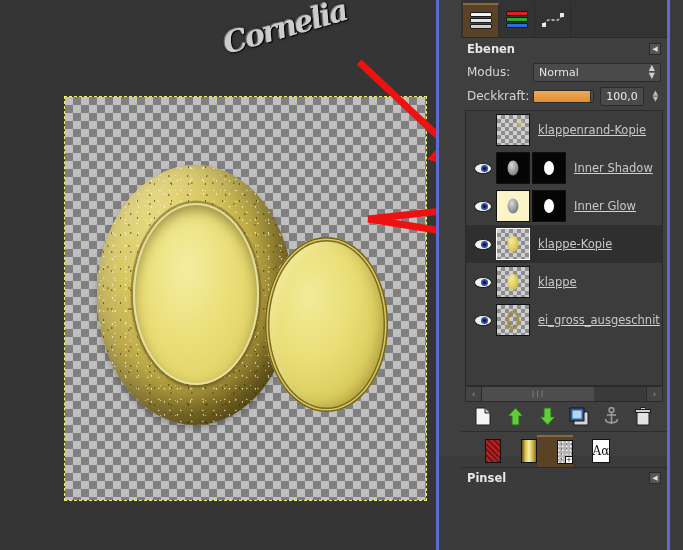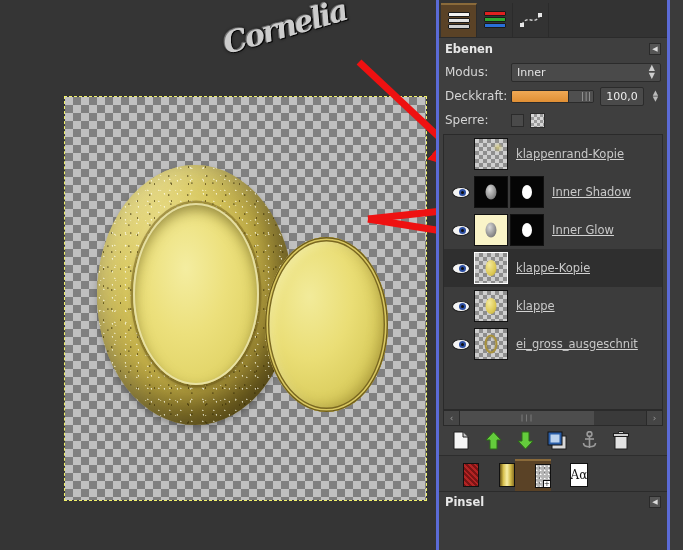--- a/index.html
+++ b/index.html
@@ -80,21 +80,21 @@
   
   #annotations { position:absolute; left:0; top:0; width:683px; height:550px; pointer-events:none; }
 
   
   #dock {
     position:absolute; left:436px; top:0; width:247px; height:550px;
     background:#3b3b3b;
   }
   #dock-focus-left { position:absolute; left:0; top:0; width:3px; height:550px; background:#5b6bd6; }
   #dock-focus-right{ position:absolute; right:13px; top:0; width:3px; height:550px; background:#5b6bd6; }
-  #dock-inner { position:absolute; left:3px; top:0; right:16px; height:456px; background:#3f3f3f; }
+  #dock-inner { position:absolute; left:3px; top:0; right:16px; height:456px; background:#3f3f3f;padding-left:22px; }
 
   #tab-strip { height:38px; background:#333; display:flex; align-items:flex-end; padding-left:2px; border-bottom:1px solid #2b2b2b;}
   .dock-tab { width:36px; height:34px; display:flex; align-items:center; justify-content:center; border-right:1px solid #2b2b2b; }
   .dock-tab.active { background:#5a4226; border-top:2px solid #8a6a3a; }
 
   .ico-layers { position:relative; width:22px; height:18px; }
   .ico-layers span { position:absolute; left:0; width:22px; height:5px; border:1px solid #1a1a1a; background:#f0f0f0; border-radius:1px;}
   .ico-chan span { position:absolute; left:0; width:22px; height:5px; border:1px solid #1a1a1a; border-radius:1px;}
 
   .panel-head {
@@ -237,40 +237,35 @@
 
     <div class="panel-head">
       <span>Ebenen</span>
       <span class="spacer"></span>
       <span class="mini-btn">◀</span>
     </div>
 
     <div class="row">
       <span class="lbl">Modus:</span>
       <span class="combo">
-        <span>Inner</span>
+        <span>Normal</span>
         <span class="arrow">▲<br>▼</span>
       </span>
     </div>
 
     <div class="row">
       <span class="lbl">Deckkraft:</span>
       <span class="slider-track">
         <span class="slider-fill" id="op-fill" style="width: 56px;"></span>
         <span class="slider-knob" id="op-knob" style="left: 56px;">|||</span>
       </span>
       <span class="spin">100,0</span>
       <span class="spin-arrows">▲<br>▼</span>
     </div>
 
-    <div class="row">
-      <span class="lbl">Sperre:</span>
-      <span class="lock-box"></span>
-      <span class="lock-alpha"></span>
-    </div>
 
     <div id="layer-list">
         <div class="layer-row">
           <div class="eye"></div>
           <div class="thumbs">
             <div class="th checker">
               <div style="position: absolute; right: 3px; top: 4px; width: 12px; height: 9px; border-radius: 50%; background: radial-gradient(circle, rgb(216, 204, 122), transparent 70%); opacity: 0.8;"></div>
             </div>
           </div>
           <div class="lname">klappenrand-Kopie</div>

